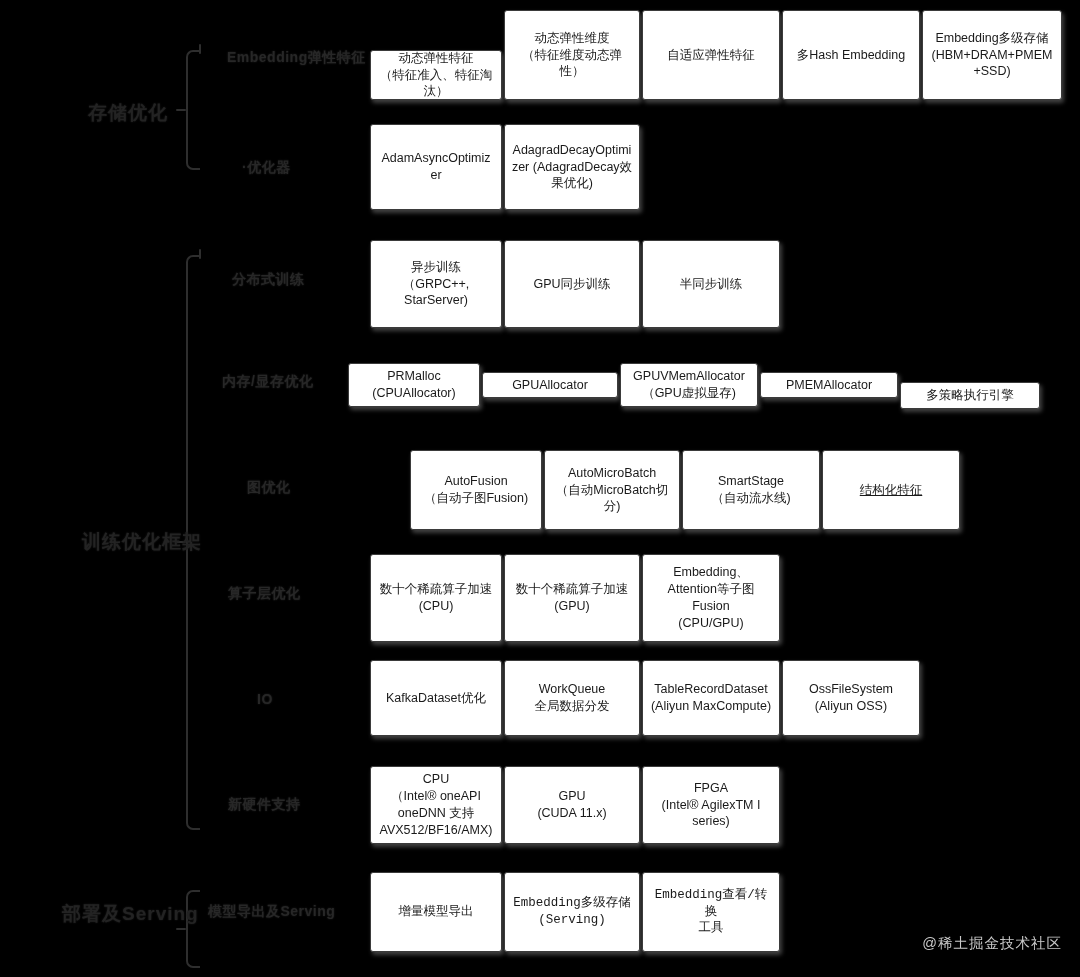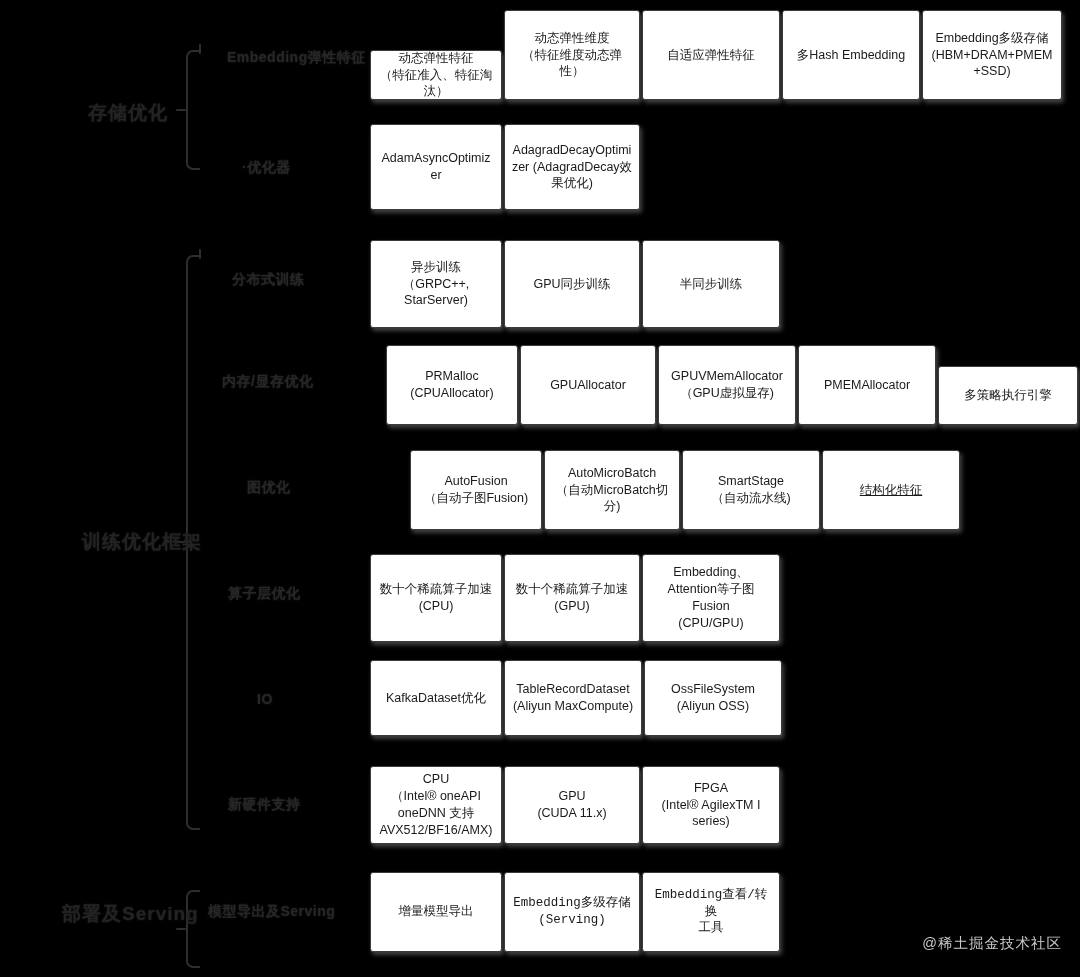--- a/index.html
+++ b/index.html
@@ -171,21 +171,21 @@
           <div>
             <span>GPU同步训练</span>
           </div>
         </div>
         <div class="card" style="width: 138px;">
           <div>
             <span>半同步训练</span>
           </div>
         </div>
       </div>
-      <div class="row" style="left: 386px; top: 345px; height: 80px;">
+      <div class="row" style="left: 348px; top: 345px; height: 80px; align-items: center;">
         <div class="card" style="width: 132px;">
           <div>
             <span>PRMalloc</span>
             <span>(CPUAllocator)</span>
           </div>
         </div>
         <div class="card" style="width: 136px;">
           <div>
             <span>GPUAllocator</span>
           </div>
@@ -253,20 +253,26 @@
             <span>(CPU/GPU)</span>
           </div>
         </div>
       </div>
       <div class="row" style="left: 370px; top: 660px; height: 76px;">
         <div class="card" style="width: 132px;">
           <div>
             <span>KafkaDataset优化</span>
           </div>
         </div>
+        <div class="card" style="width: 136px;">
+          <div>
+            <span>WorkQueue</span>
+            <span>全局数据分发</span>
+          </div>
+        </div>
         <div class="card" style="width: 138px;">
           <div>
             <span>TableRecordDataset</span>
             <span>(Aliyun MaxCompute)</span>
           </div>
         </div>
         <div class="card" style="width: 138px;">
           <div>
             <span>OssFileSystem</span>
             <span>(Aliyun OSS)</span>

